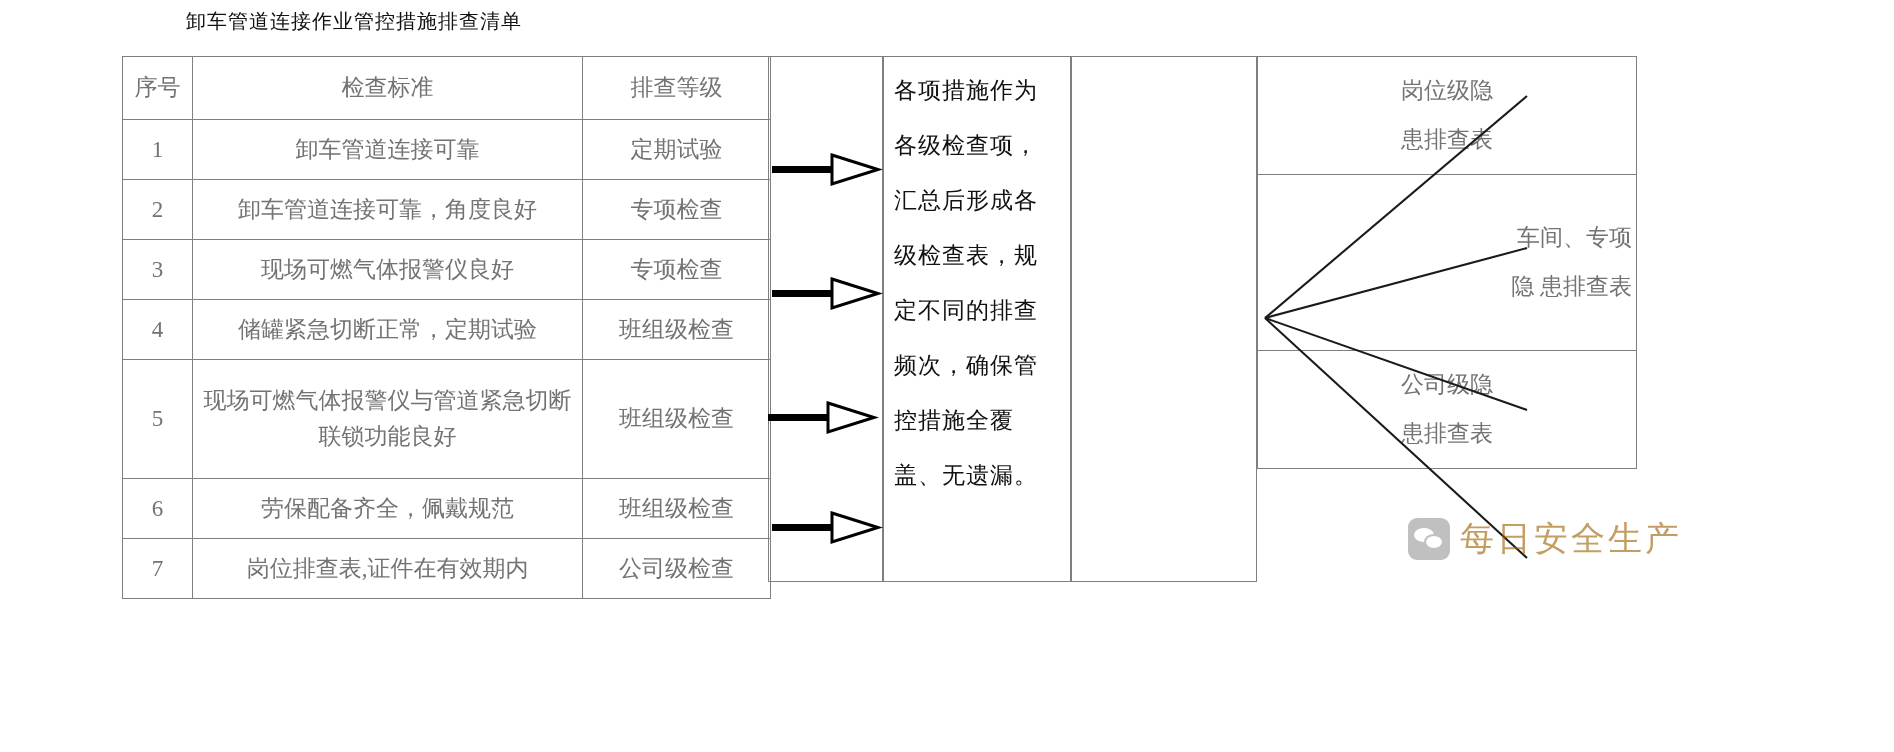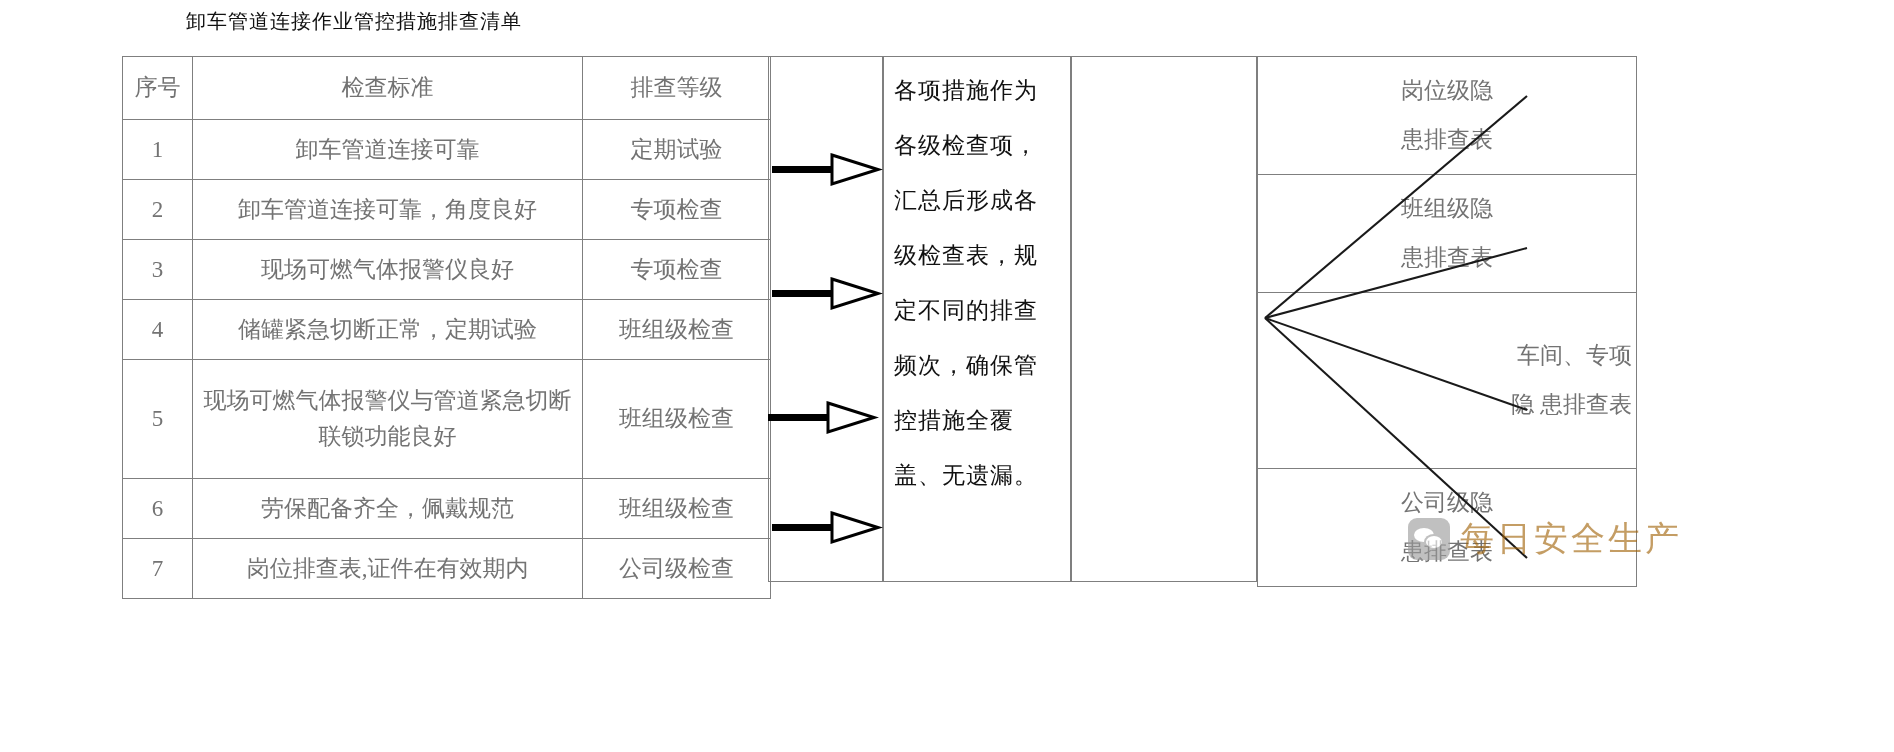--- a/index.html
+++ b/index.html
@@ -252,26 +252,20 @@
   <div id="fanbox"></div>
 
   <table class="grid" id="outputs">
     <tbody>
       <tr class="o-1">
         <td>
           <div>岗位级隐</div>
           <div>患排查表</div>
         </td>
       </tr>
-      <tr class="o-2">
-        <td>
-          <div>班组级隐</div>
-          <div>患排查表</div>
-        </td>
-      </tr>
       <tr class="o-3">
         <td>
           <div>车间、专项</div>
           <div>隐  患排查表</div>
         </td>
       </tr>
       <tr class="o-4">
         <td>
           <div>公司级隐</div>
           <div>患排查表</div>

